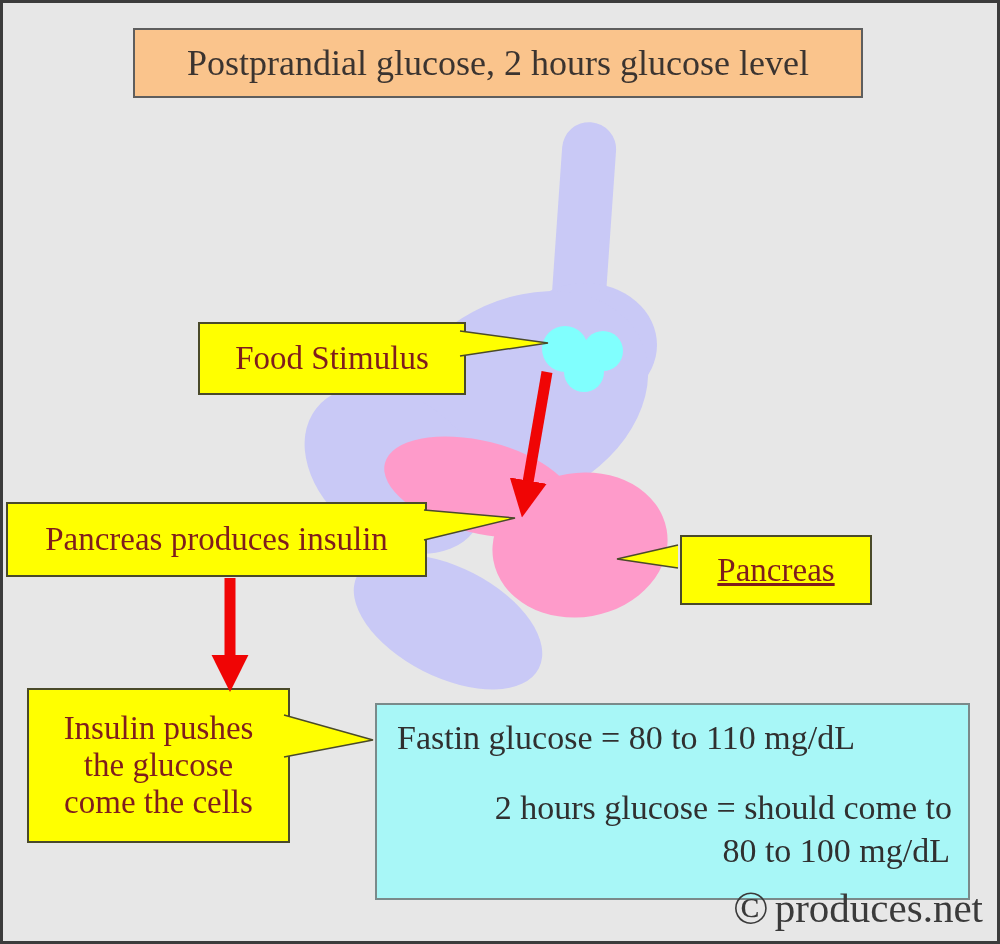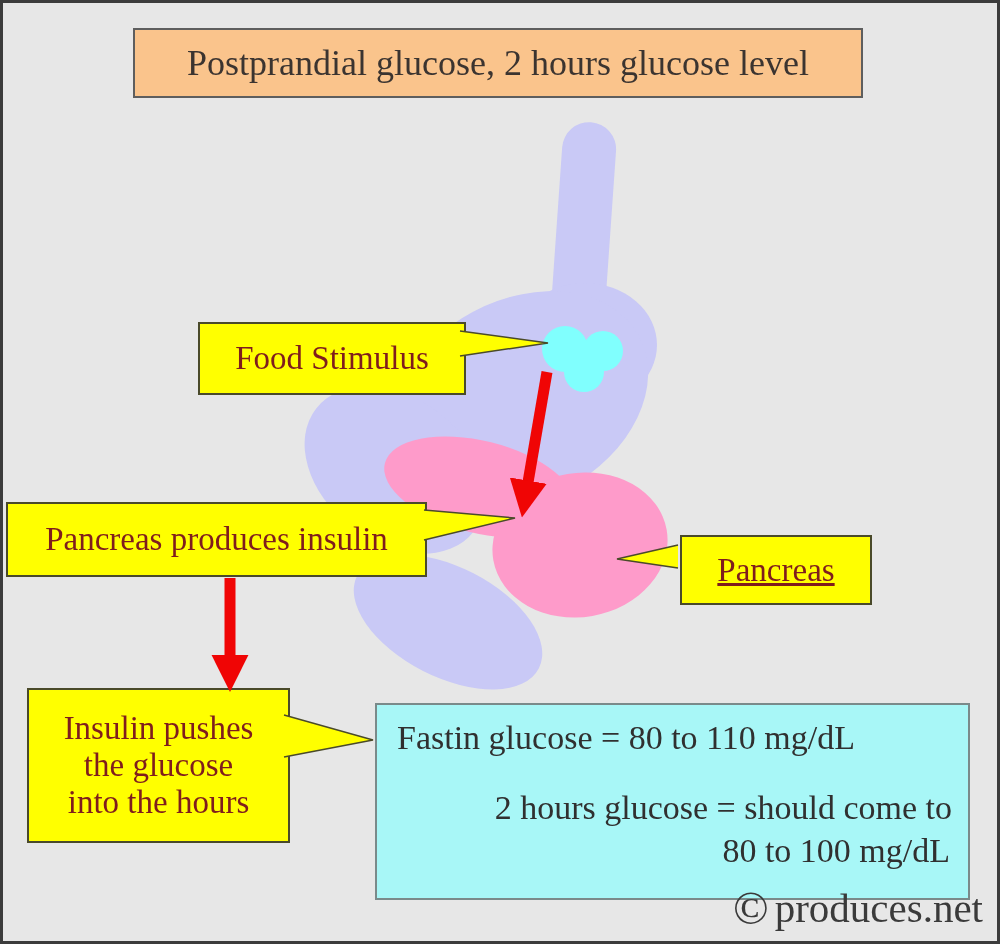--- a/index.html
+++ b/index.html
@@ -78,21 +78,21 @@
     <span>Pancreas produces insulin</span>
   </div>
 
   <div class="box callout" id="pancreas-label" style="background-color: rgb(255, 255, 0); text-decoration: underline;">
     <span>Pancreas</span>
   </div>
 
   <div class="box callout multiline" id="insulin-box" style="background-color: rgb(255, 255, 0);">
     <span>Insulin pushes</span>
     <span>the glucose</span>
-    <span>into the hours</span>
+    <span>come the cells</span>
   </div>
 
   <div class="box" id="info-box" style="background-color: rgb(168, 247, 247);">
     <div class="l1">Fastin glucose = 80 to 110 mg/dL</div>
     <div class="l2">2 hours glucose = should come to</div>
     <div class="l3">80 to 100 mg/dL</div>
   </div>
 
   <div class="box" id="copyright">
     <span class="c-sym">©</span>

